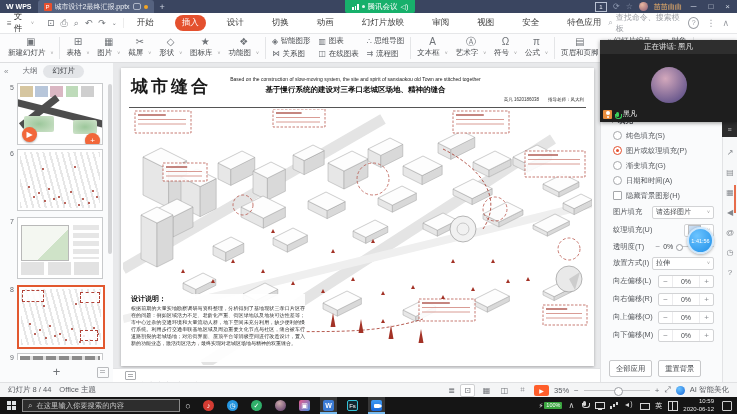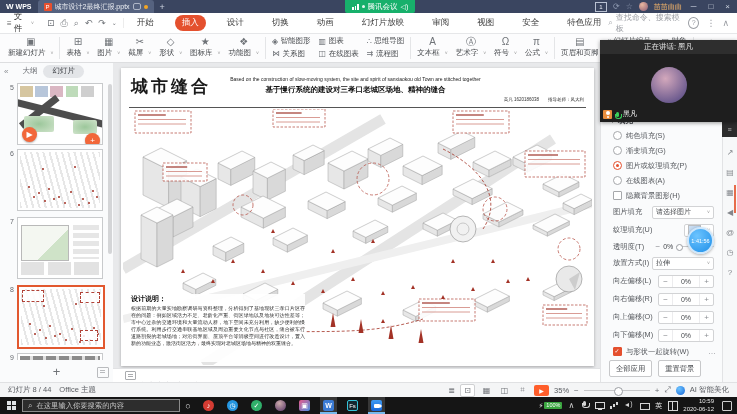--- a/index.html
+++ b/index.html
@@ -691,30 +691,30 @@
         <div class="pp-sec">
             <span class="tri">▼</span>
             <span>填充</span>
           </div>
         <div id="fill-radios">
             <div class="pp-row">
               <span class="radio"></span>
               <span class="pp-lb">纯色填充(S)</span>
             </div>
             <div class="pp-row">
+              <span class="radio sel"></span>
+              <span class="pp-lb">图片或纹理填充(P)</span>
+            </div>
+            <div class="pp-row">
               <span class="radio"></span>
               <span class="pp-lb">渐变填充(G)</span>
             </div>
             <div class="pp-row">
-              <span class="radio sel"></span>
-              <span class="pp-lb">图片或纹理填充(P)</span>
-            </div>
-            <div class="pp-row">
               <span class="radio"></span>
-              <span class="pp-lb">在线图表(A)</span>
+              <span class="pp-lb">日期和时间(A)</span>
             </div>
           </div>
         <div class="pp-row">
             <span class="cbox"></span>
             <span class="pp-lb">隐藏背景图形(H)</span>
           </div>
         <div class="pp-kv">
           <span class="pp-lb">图片填充</span>
           <span class="pp-select">
               <span>请选择图片</span>
@@ -773,25 +773,20 @@
             </div>
             <div class="pp-kv">
               <span class="pp-lb">向下偏移(M)</span>
               <span class="stepper">
                 <span class="sb">−</span>
                 <span class="sv">0%</span>
                 <span class="sb">+</span>
               </span>
             </div>
           </div>
-        <div class="pp-row">
-          <span class="cbox on"></span>
-          <span class="pp-lb">与形状一起旋转(W)</span>
-          <span class="pp-more">…</span>
-        </div>
         <div class="pp-foot">
           <span class="pp-btn">全部应用</span>
           <span class="pp-btn">重置背景</span>
         </div>
       </div>
 
       <div class="strip" id="strip">
           <span>⇄</span>
           <span>↗</span>
           <span>▤</span>

